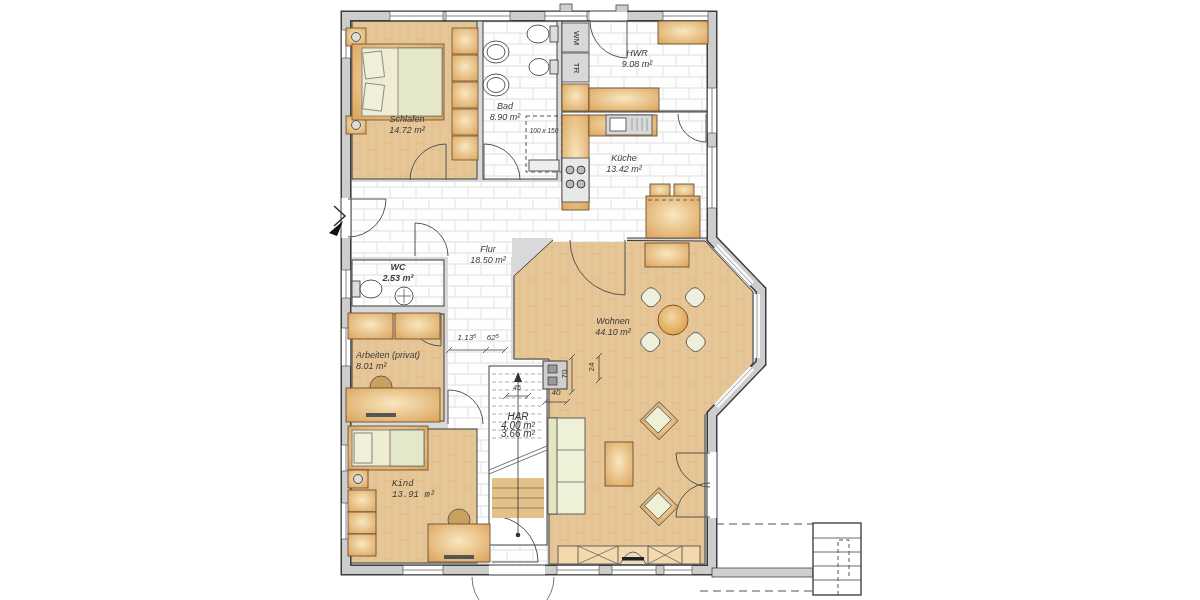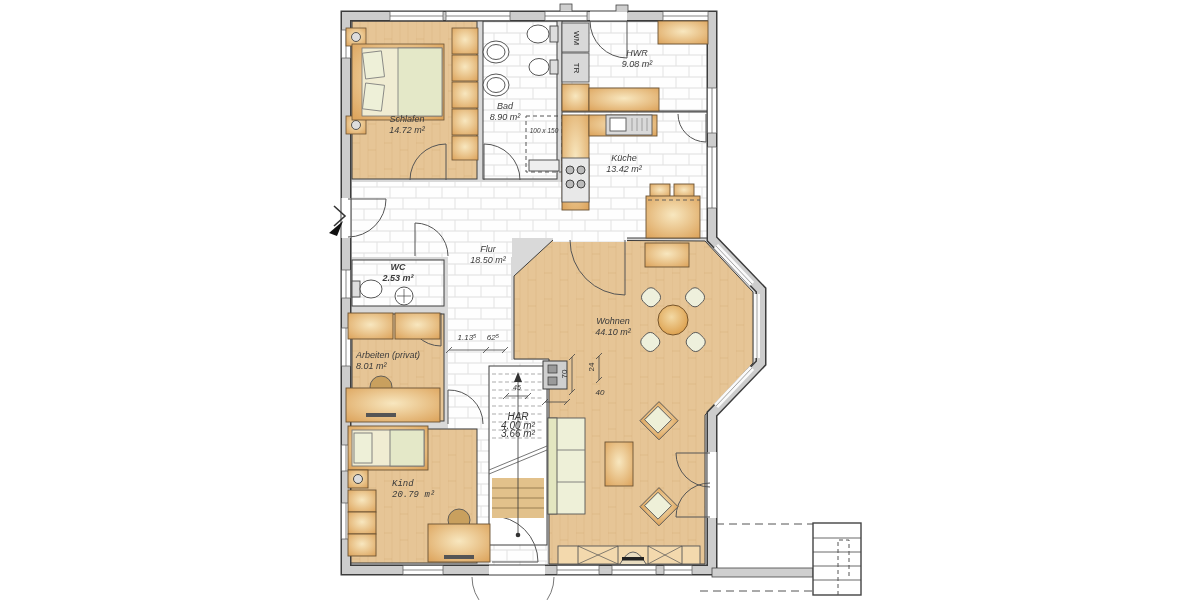--- a/index.html
+++ b/index.html
@@ -309,36 +309,36 @@
 <div class="lbl" style="left:398px;top:262px;font-weight:bold;">
   <div>WC</div>
   <div>2.53 m²</div>
 </div>
 <div class="lbl left" style="left:356px;top:350px;">
   <div>Arbeiten (privat)</div>
   <div>8.01 m²</div>
 </div>
 <div class="lbl left" style="left:392px;top:479px;font-family:Liberation Mono, monospace;">
   <div>Kind</div>
-  <div>20.79 m²</div>
+  <div>13.91 m²</div>
 </div>
 <div class="lbl" style="left:613px;top:316px;">
   <div>Wohnen</div>
   <div>44.10 m²</div>
 </div>
 <div class="lbl small" style="left:518px;top:413px;">
   <div>HAR</div>
   <div>4.00 m²</div>
   <div>3.66 m²</div>
 </div>
 
 <div class="rot90" style="left:576px;top:38px;">WM</div>
 <div class="rot90" style="left:576px;top:68px;">TR</div>
 
 <div class="lbl tiny" style="left:544px;top:127px;">100 x 150</div>
 
 <div class="lbl dim" style="left:467px;top:333px;">1.13⁵</div>
 <div class="lbl dim" style="left:493px;top:333px;">62⁵</div>
 <div class="rot" style="left:564px;top:374px;">70</div>
 <div class="rot" style="left:591px;top:367px;">24</div>
-<div class="lbl dim" style="left:556px;top:388px;margin-left:44px;">40</div>
+<div class="lbl dim" style="left:556px;top:388px;">40</div>
 <div class="lbl dim" style="left:517px;top:383px;font-size:7px;">45</div>
 </div>
 
 </body></html>

